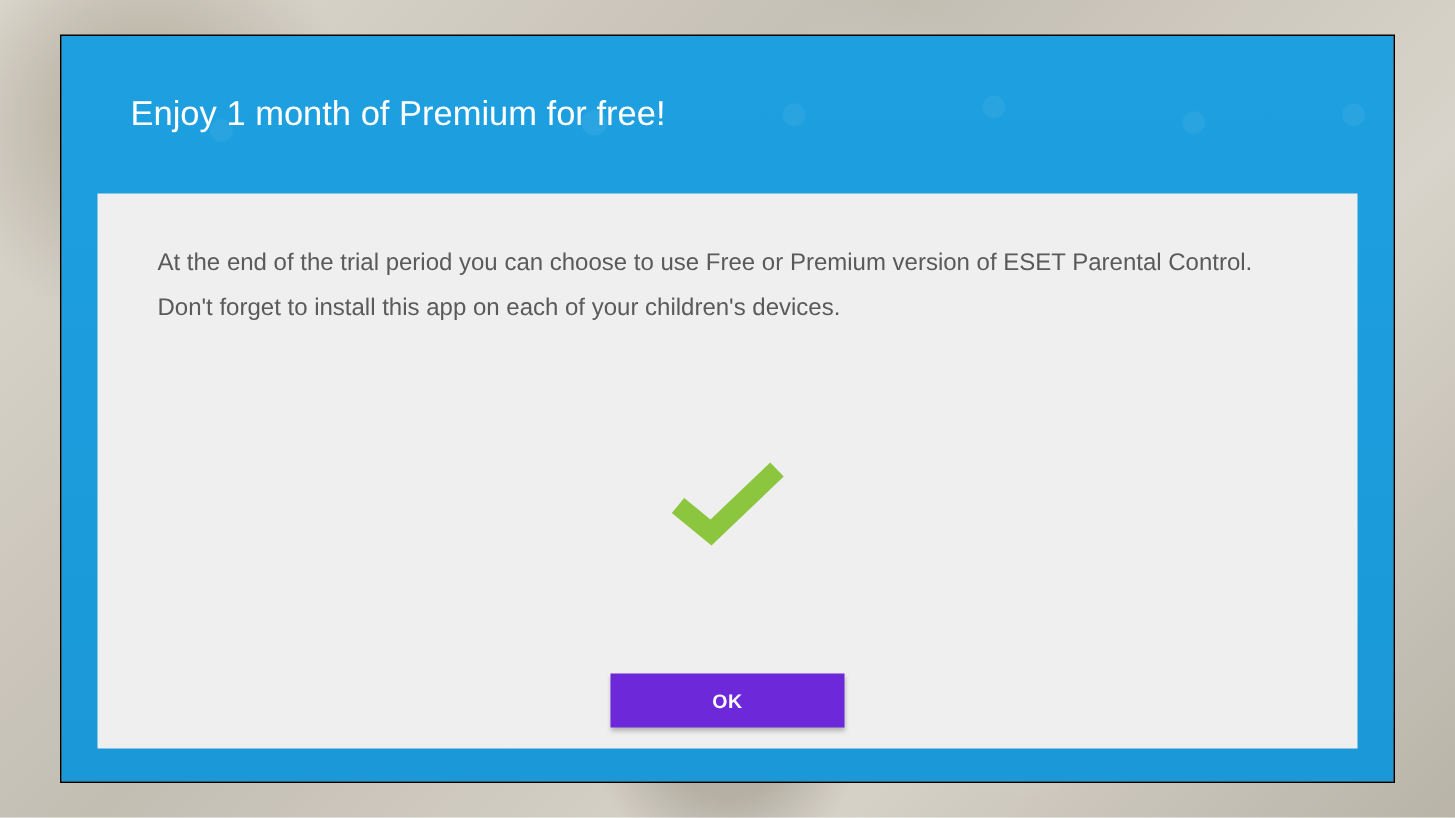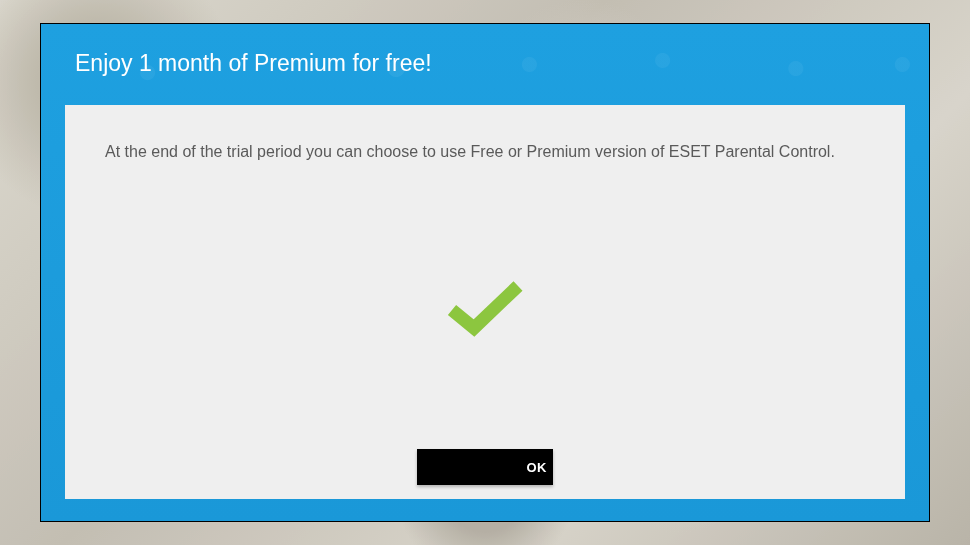--- a/index.html
+++ b/index.html
@@ -60,21 +60,21 @@
       radial-gradient(circle at 85% 55%, rgba(255,255,255,0.05) 0 7px, transparent 8px),
       radial-gradient(circle at 97% 50%, rgba(255,255,255,0.05) 0 7px, transparent 8px);
     pointer-events: none;
   }
 
   .dialog-title {
     position: relative;
     color: #ffffff;
     font-size: 23px;
     font-weight: 400;
-    margin: 4px;
+    margin: 16px;
   }
 
   .dialog-body {
     flex: 1;
     margin: 0 24px 0 24px;
     background: #efefef;
     display: flex;
     flex-direction: column;
     padding: 32px 40px 0 40px;
     box-sizing: border-box;
@@ -101,52 +101,52 @@
     display: block;
   }
 
   .button-row {
     display: flex;
     justify-content: center;
     padding-bottom: 14px;
   }
 
   .ok-button {
-    width: 136px;
+    width: 156px;
     height: 36px;
-    background: #000000;
+    background: #6d28d9;
     color: #fff;
     border: none;
     box-shadow: 0 2px 3px rgba(0,0,0,0.25);
     font-size: 13px;
     font-weight: 700;
     letter-spacing: 0.5px;
     cursor: pointer;
     font-family: inherit;
-    text-align: right;
   }
 
   .footer-space {
     height: 22px;
   }
 </style>
 </head>
 <body>
 
 <div class="bg"></div>
 
 <div class="dialog">
 
   <div class="dialog-header">
     <h1 class="dialog-title">Enjoy 1 month of Premium for free!</h1>
   </div>
 
   <div class="dialog-body">
 
     <p class="body-text">At the end of the trial period you can choose to use Free or Premium version of ESET Parental Control.</p>
+    <p class="body-text">Don't forget to install this app on each of your children's devices.</p>
 
     <div class="check-area">
       <span class="check-icon">
         <svg viewBox="0 0 78 60">
           <polyline points="6,32 28,50 72,8" fill="none" stroke="#8cc63f" stroke-width="13" stroke-linecap="butt" stroke-linejoin="miter"></polyline>
         </svg>
       </span>
     </div>
 
     <div class="button-row">

